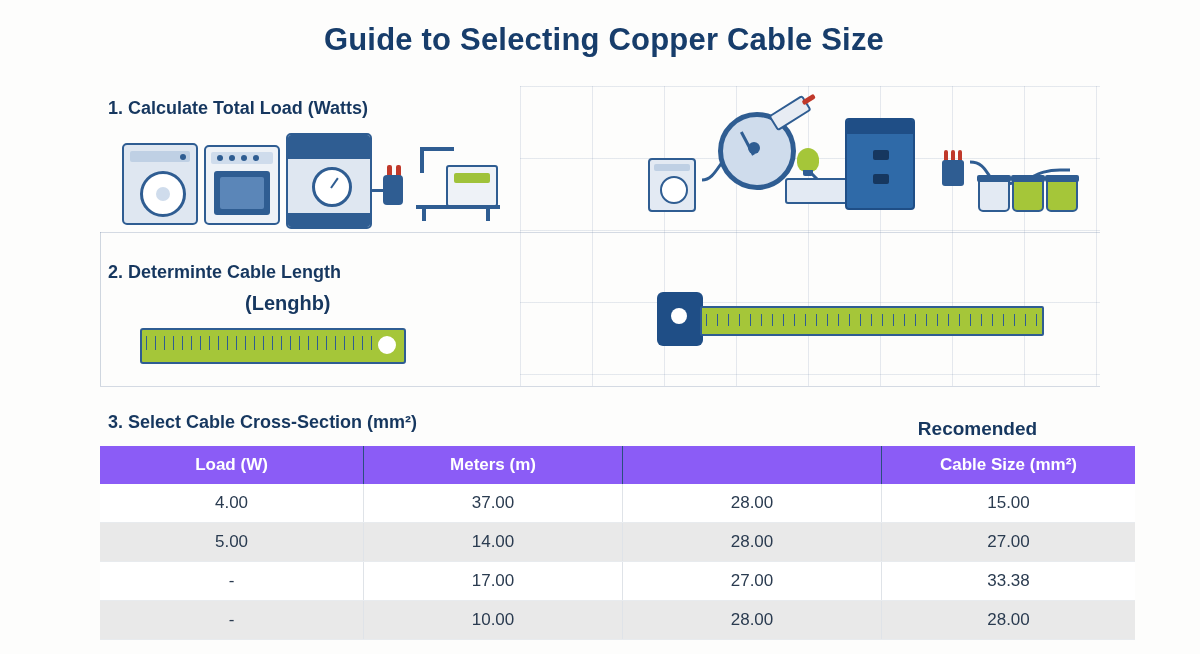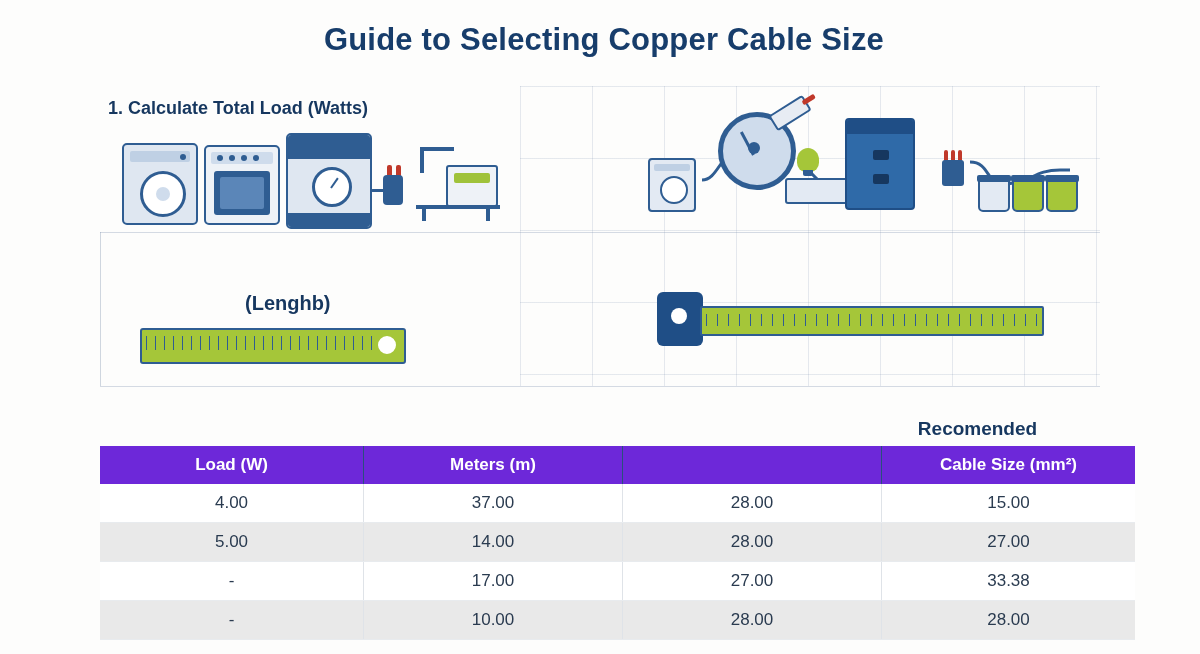--- a/index.html
+++ b/index.html
@@ -183,21 +183,21 @@
     left: 100px;
     top: 446px;
     width: 1000px;
   }
   table.cable-table {
     border-collapse: collapse;
     width: 1000px;
     table-layout: fixed;
   }
   table.cable-table th {
-    background: #6d28d9;
+    background: #8b5cf6;
     color: #ffffff;
     font-size: 17px;
     font-weight: bold;
     padding: 9px 4px;
     text-align: center;
     border-right: 1px solid #2a4f7d;
   }
   table.cable-table th:last-child { border-right: none; }
   table.cable-table td {
     font-size: 17px;
@@ -318,34 +318,42 @@
   <div class="cup cup1">
       <div class="lid"></div>
     </div>
   <div class="cup cup2">
       <div class="lid"></div>
     </div>
   <div class="cup cup3">
       <div class="lid"></div>
     </div>
 
+  <div class="step-head" style="left:108px; top:262px;">
+    <span class="step-num">2.</span>
+    <span>Determinte Cable Length</span>
+  </div>
   <div class="step-sub" style="left:245px; top:292px;">(Lenghb)</div>
 
   <div class="ruler-left">
     <div class="ticks"></div>
     <div class="knob"></div>
   </div>
 
   <div class="tape-body">
       <div class="hole"></div>
     </div>
   <div class="tape-strip">
       <div class="ticks"></div>
     </div>
 
+  <div class="step-head" style="left:108px; top:412px;">
+    <span class="step-num">3.</span>
+    <span>Select Cable Cross-Section (mm²)</span>
+  </div>
 
   <div class="rec-label">Recomended</div>
 
   <div class="table-wrap">
     <table class="cable-table">
       <thead>
         <tr>
           <th style="width:255px">Load (W)</th>
           <th style="width:250px">Meters (m)</th>
           <th style="width:250px"></th>

